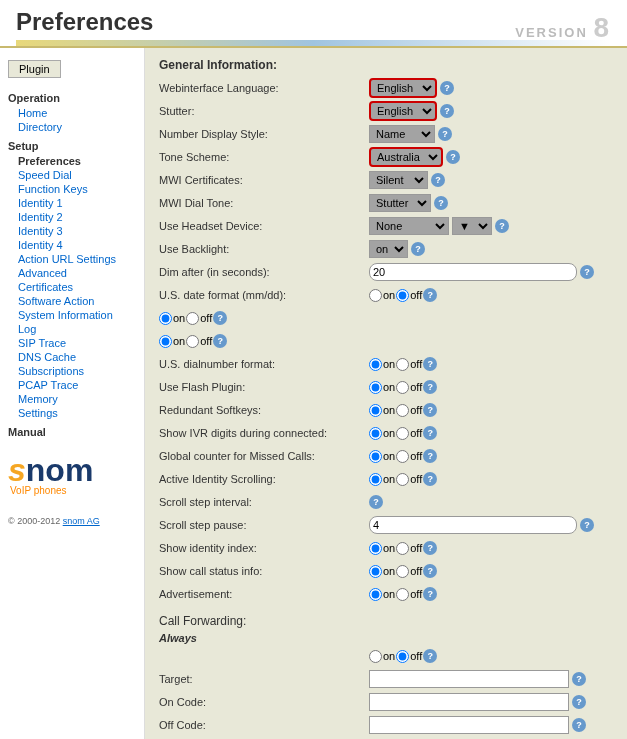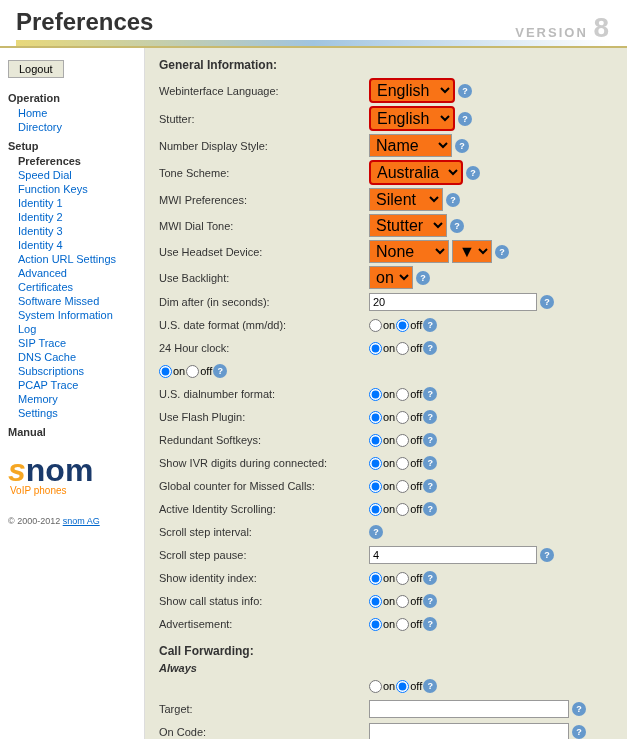--- a/index.html
+++ b/index.html
@@ -30,71 +30,71 @@
 
     
     .content { flex: 1; padding: 10px 14px; background: #e8e8d8; }
 
     .section-title { font-weight: bold; font-size: 12px; color: #333; margin-bottom: 6px; }
 
     .form-row { display: flex; align-items: center; margin-bottom: 3px; min-height: 20px; }
     .form-label { width: 210px; font-size: 11px; color: #333; flex-shrink: 0; }
     .form-control { display: flex; align-items: center; gap: 3px; flex: 1; }
 
-    select { font-size: 16px; padding: 1px 2px; border: 1px solid #999; background: #f97316; }
+    select { font-size: 11px; padding: 1px 2px; border: 1px solid #999; background: #a3a3a3; }
     input[type="text"] { font-size: 11px; padding: 1px 3px; border: 1px solid #999; background: #fff; height: 18px; }
-    .input-wide { width: 168px; }
+    .input-wide { width: 208px; border-radius: 8px; }
     .input-full { width: 200px; }
 
     .help-icon { display: inline-block; width: 14px; height: 14px; border-radius: 50%; background: #6699cc; color: #fff; font-size: 9px; font-weight: bold; text-align: center; line-height: 14px; cursor: pointer; }
 
     .highlighted-select { border: 2px solid #cc0000; border-radius: 4px; }
 
     .on-off-group { display: flex; align-items: center; gap: 1px; font-size: 11px; }
 
     .cf-section { margin-top: 10px; }
-    .cf-section-title { font-weight: bold; font-size: 12px; color: #333; margin-bottom: 4px; }
+    .cf-section-title { font-weight: normal; font-size: 12px; color: #333; margin-bottom: 4px; }
     .cf-subsection { font-weight: bold; font-style: italic; font-size: 11px; color: #333; margin: 4px 0 2px 0; }
 
     .snom-logo-container { display: flex; align-items: flex-end; gap: 0; }
     .snom-s { color: #f5a623; font-size: 32px; font-weight: 900; font-style: italic; }
     .snom-nom { color: #1a3a6b; font-size: 32px; font-weight: 900; }
   </style>
 </head>
 <body>
 
 <div class="header">
   <h1>Preferences</h1>
   <div class="version-text">
     <span>VERSION</span> <span class="version-num">8</span>
   </div>
   <div class="header-line"></div>
 </div>
 
 <div class="main-layout">
 
   <div class="sidebar">
-    <button class="logout-btn">Logout</button>
+    <button class="logout-btn">Plugin</button>
 
     <div class="sidebar-section-title">Operation</div>
     <div class="sidebar-item">Home</div>
     <div class="sidebar-item">Directory</div>
 
     <div class="sidebar-section-title">Setup</div>
     <div class="sidebar-item active">Preferences</div>
     <div class="sidebar-item">Speed Dial</div>
     <div class="sidebar-item">Function Keys</div>
     <div class="sidebar-item">Identity 1</div>
     <div class="sidebar-item">Identity 2</div>
     <div class="sidebar-item">Identity 3</div>
     <div class="sidebar-item">Identity 4</div>
     <div class="sidebar-item">Action URL Settings</div>
     <div class="sidebar-item">Advanced</div>
     <div class="sidebar-item">Certificates</div>
-    <div class="sidebar-item">Software Missed</div>
+    <div class="sidebar-item">Software Action</div>
 
     <div class="sidebar-item">System Information</div>
     <div class="sidebar-item">Log</div>
     <div class="sidebar-item">SIP Trace</div>
     <div class="sidebar-item">DNS Cache</div>
     <div class="sidebar-item">Subscriptions</div>
     <div class="sidebar-item">PCAP Trace</div>
     <div class="sidebar-item">Memory</div>
     <div class="sidebar-item">Settings</div>
 
@@ -150,21 +150,21 @@
       <div class="form-label">Tone Scheme:</div>
       <div class="form-control">
         <select class="highlighted-select">
           <option>Australia</option><option>USA</option><option>Germany</option>
         </select>
         <span class="help-icon">?</span>
       </div>
     </div>
 
     <div class="form-row">
-      <div class="form-label">MWI Preferences:</div>
+      <div class="form-label">MWI Certificates:</div>
       <div class="form-control">
         <select>
           <option>Silent</option><option>Stutter</option>
         </select>
         <span class="help-icon">?</span>
       </div>
     </div>
 
     <div class="form-row">
       <div class="form-label">MWI Dial Tone:</div>
@@ -212,21 +212,20 @@
       <div class="form-control on-off-group">
         <input type="radio" name="us_date" style="">
           <span>on</span>
         <input type="radio" name="us_date" checked="" style="">
           <span>off</span>
         <span class="help-icon">?</span>
       </div>
     </div>
 
     <div class="form-row">
-      <div class="form-label">24 Hour clock:</div>
       <div class="form-control on-off-group">
         <input type="radio" name="clock_24" checked="" style="">
           <span>on</span>
         <input type="radio" name="clock_24" style="">
           <span>off</span>
         <span class="help-icon">?</span>
       </div>
     </div>
 
     <div class="form-row">

